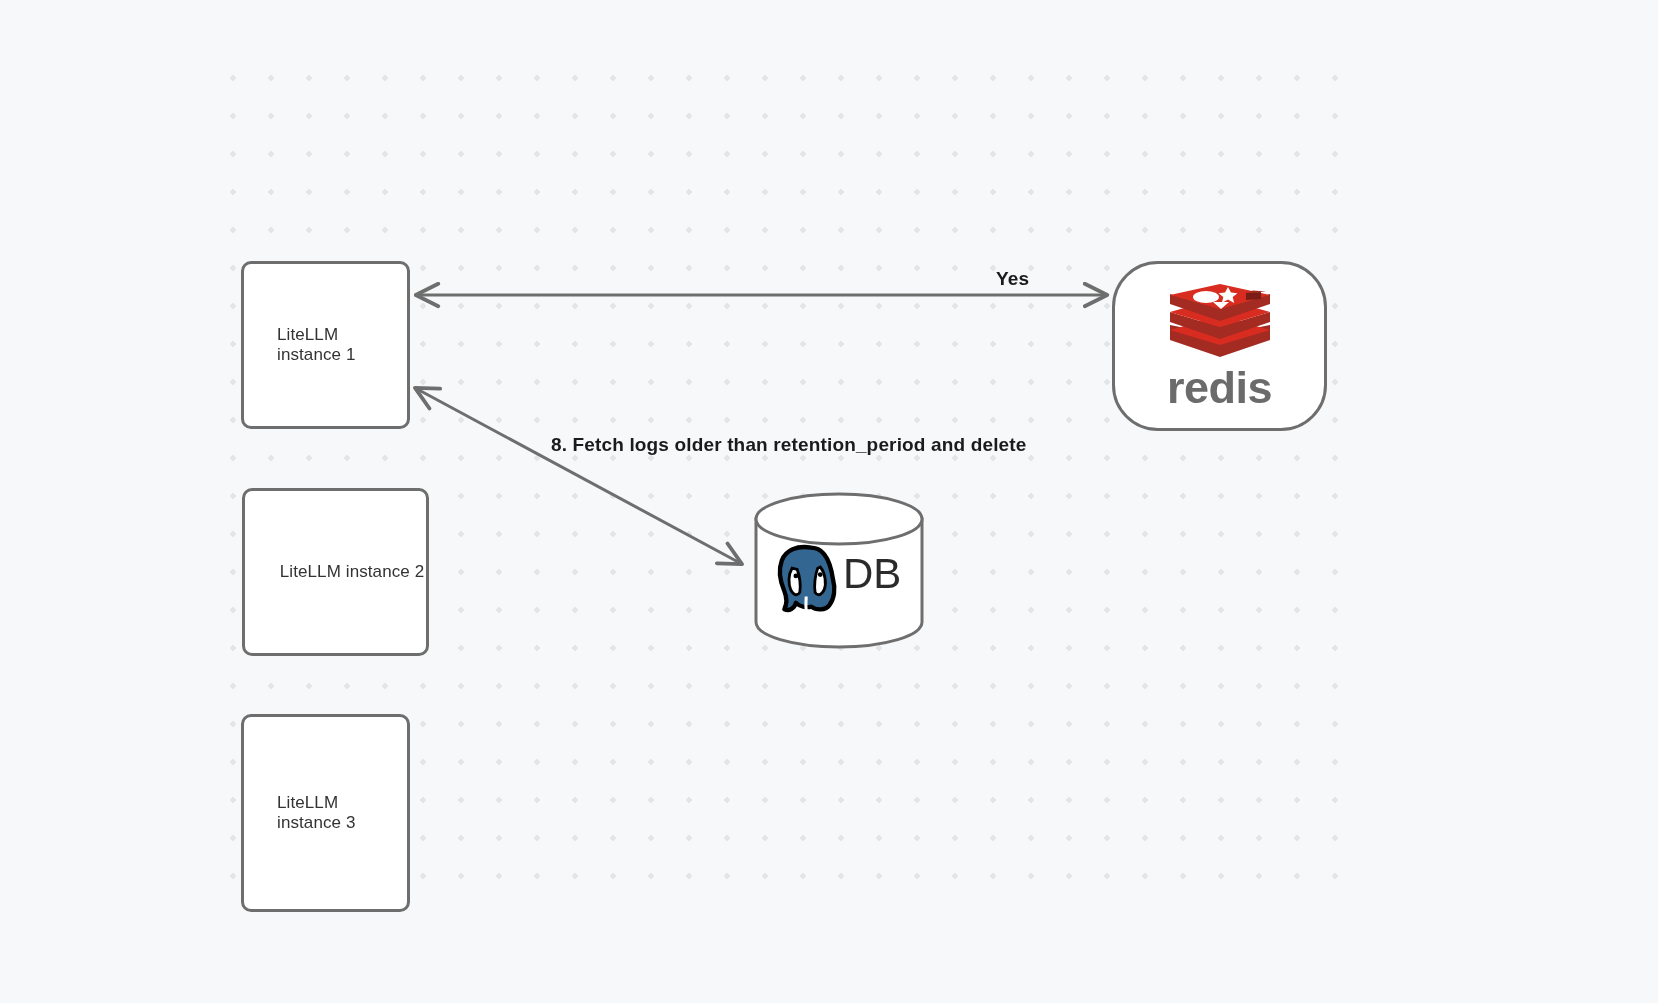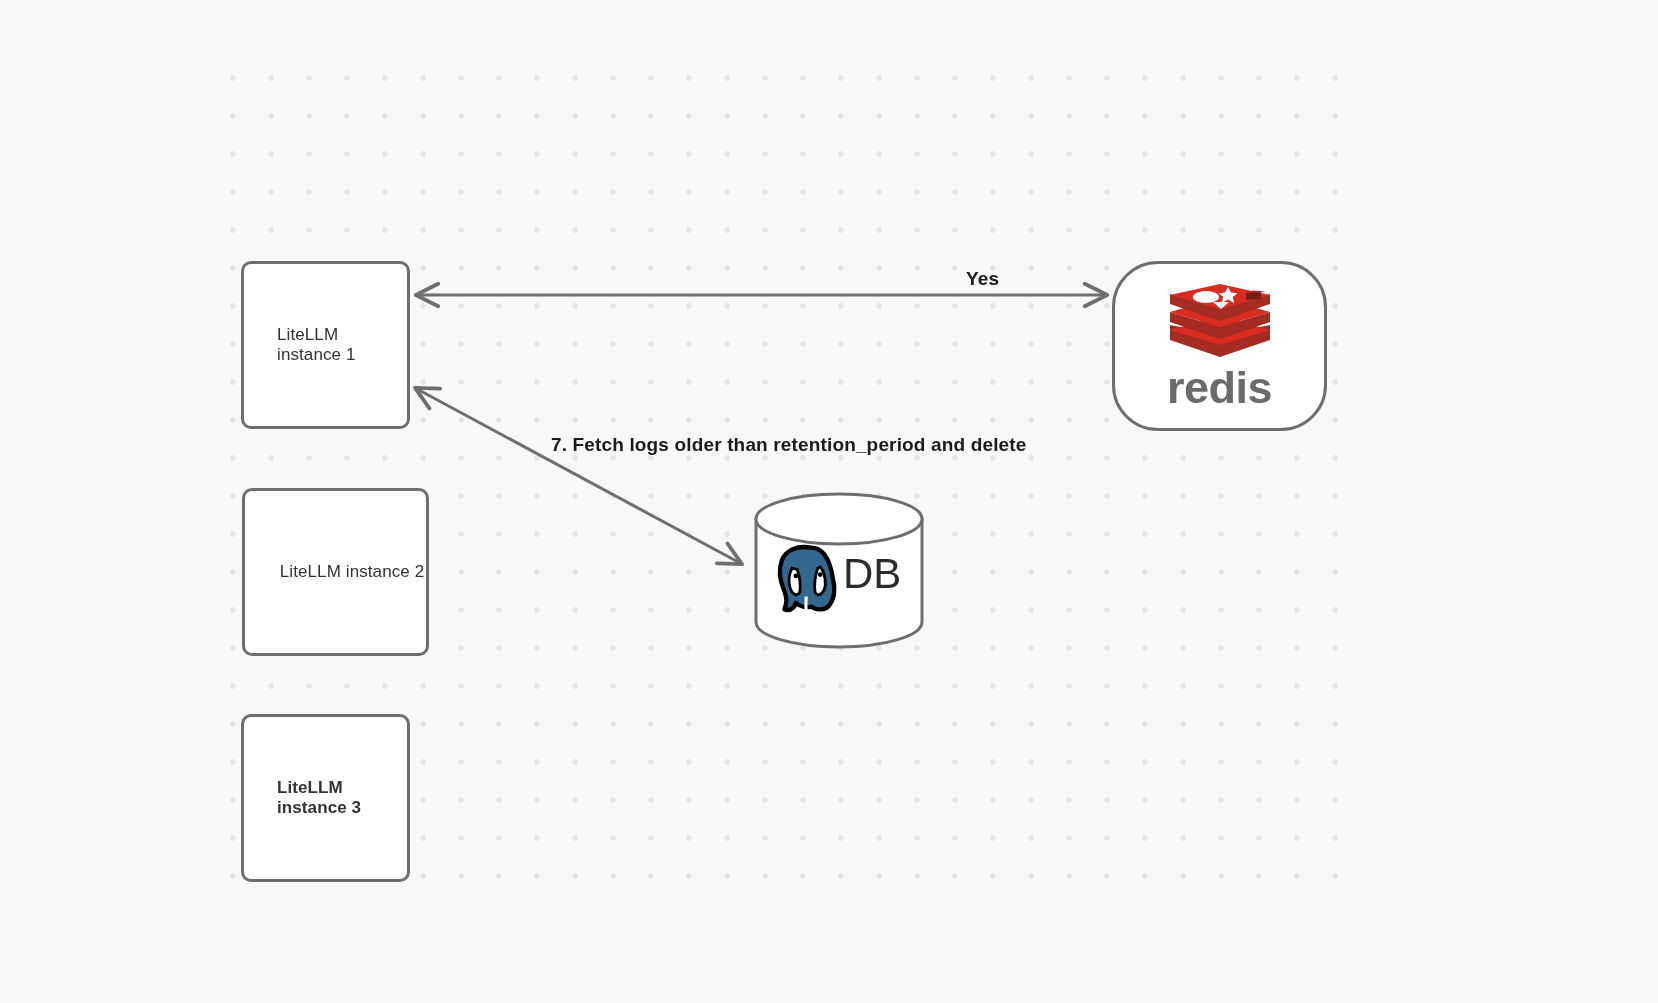--- a/index.html
+++ b/index.html
@@ -38,21 +38,21 @@
   }
   .node-label {
     font-size: 17px;
     color: #333333;
     font-family: "Liberation Sans", sans-serif;
     letter-spacing: 0.1px;
     margin-left: 33px;
   }
   #litellm-1 { left: 241px; top: 261px; width: 169px; height: 168px; }
   #litellm-2 { left: 242px; top: 488px; width: 187px; height: 168px; }
-  #litellm-3 { left: 241px; top: 714px; width: 169px; height: 168px; font-weight: bold; }
+  #litellm-3 { left: 241px; top: 714px; width: 169px; height: 198px; }
 
   #redis-node {
     position: absolute;
     left: 1112px; top: 261px;
     width: 215px; height: 170px;
     background: #ffffff;
     border: 3px solid #6e6e6e;
     border-radius: 46px;
     display: flex;
     flex-direction: column;
@@ -73,21 +73,21 @@
   .edge-label {
     position: absolute;
     font-size: 19px;
     font-weight: bold;
     color: #1b1b1b;
     white-space: nowrap;
     font-family: "Liberation Sans", sans-serif;
     letter-spacing: 0.15px;
   }
   #label-step1 { left: 474px; top: 268px; }
-  #label-yes   { left: 966px; top: 268px; }
+  #label-yes   { left: 996px; top: 268px; }
   #label-step2 { left: 551px; top: 434px; }
   .redis-wordmark {
     font-size: 45px;
     font-weight: bold;
     color: #6b6b6b;
     letter-spacing: -0.5px;
     line-height: 1;
     margin-top: 4px;
     font-family: "Liberation Sans", sans-serif;
   }
@@ -115,21 +115,21 @@
         <path d="M 1 1 L 11 6 L 1 11" fill="none" stroke="#6e6e6e" stroke-width="1.7" stroke-linecap="round" stroke-linejoin="round"></path>
       </marker>
     </defs>
 
     <line x1="418" y1="295" x2="1105" y2="295" stroke="#6e6e6e" stroke-width="3" marker-start="url(#arrow-start)" marker-end="url(#arrow-end)"></line>
 
     <line x1="417" y1="389" x2="740" y2="563" stroke="#6e6e6e" stroke-width="3" marker-start="url(#arrow-start)" marker-end="url(#arrow-end)"></line>
   </svg>
 
   <div class="edge-label" id="label-yes">Yes</div>
-  <div class="edge-label" id="label-step2">7.  Fetch logs older than retention_period and delete</div>
+  <div class="edge-label" id="label-step2">8.  Fetch logs older than retention_period and delete</div>
 
   <div class="node-box" id="litellm-1">
     <span class="node-label">LiteLLM instance 1</span>
   </div>
   <div class="node-box" id="litellm-2">
     <span class="node-label">LiteLLM instance 2</span>
   </div>
   <div class="node-box" id="litellm-3">
     <span class="node-label">LiteLLM instance 3</span>
   </div>

